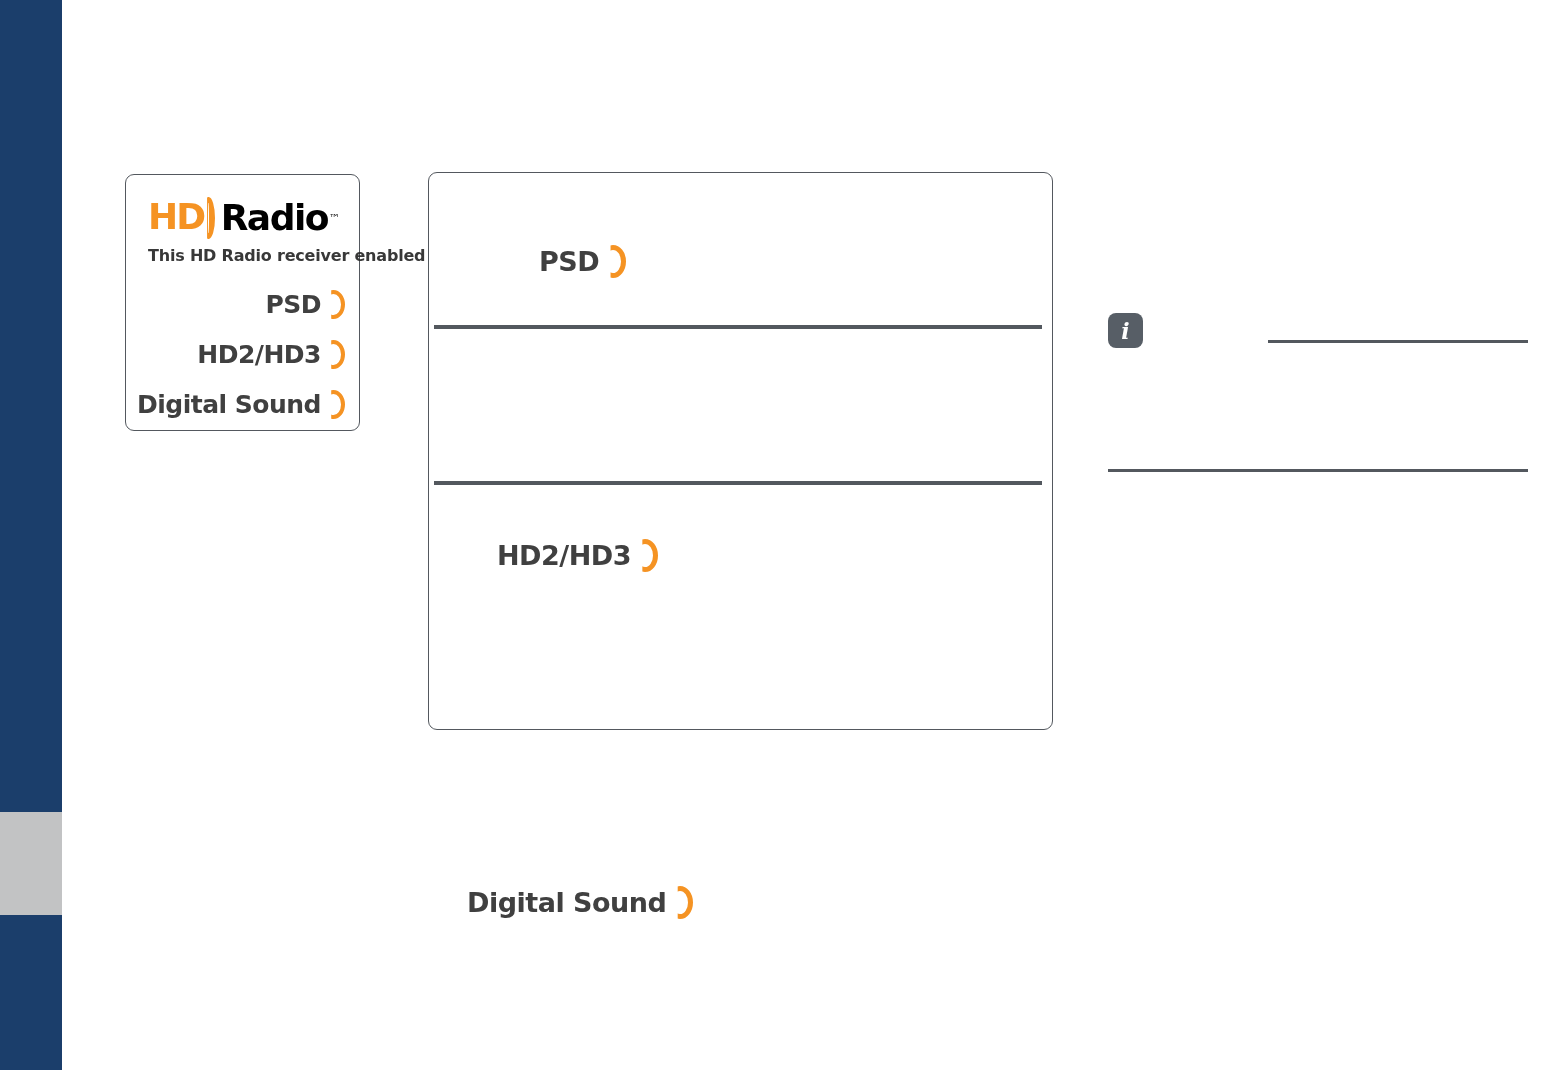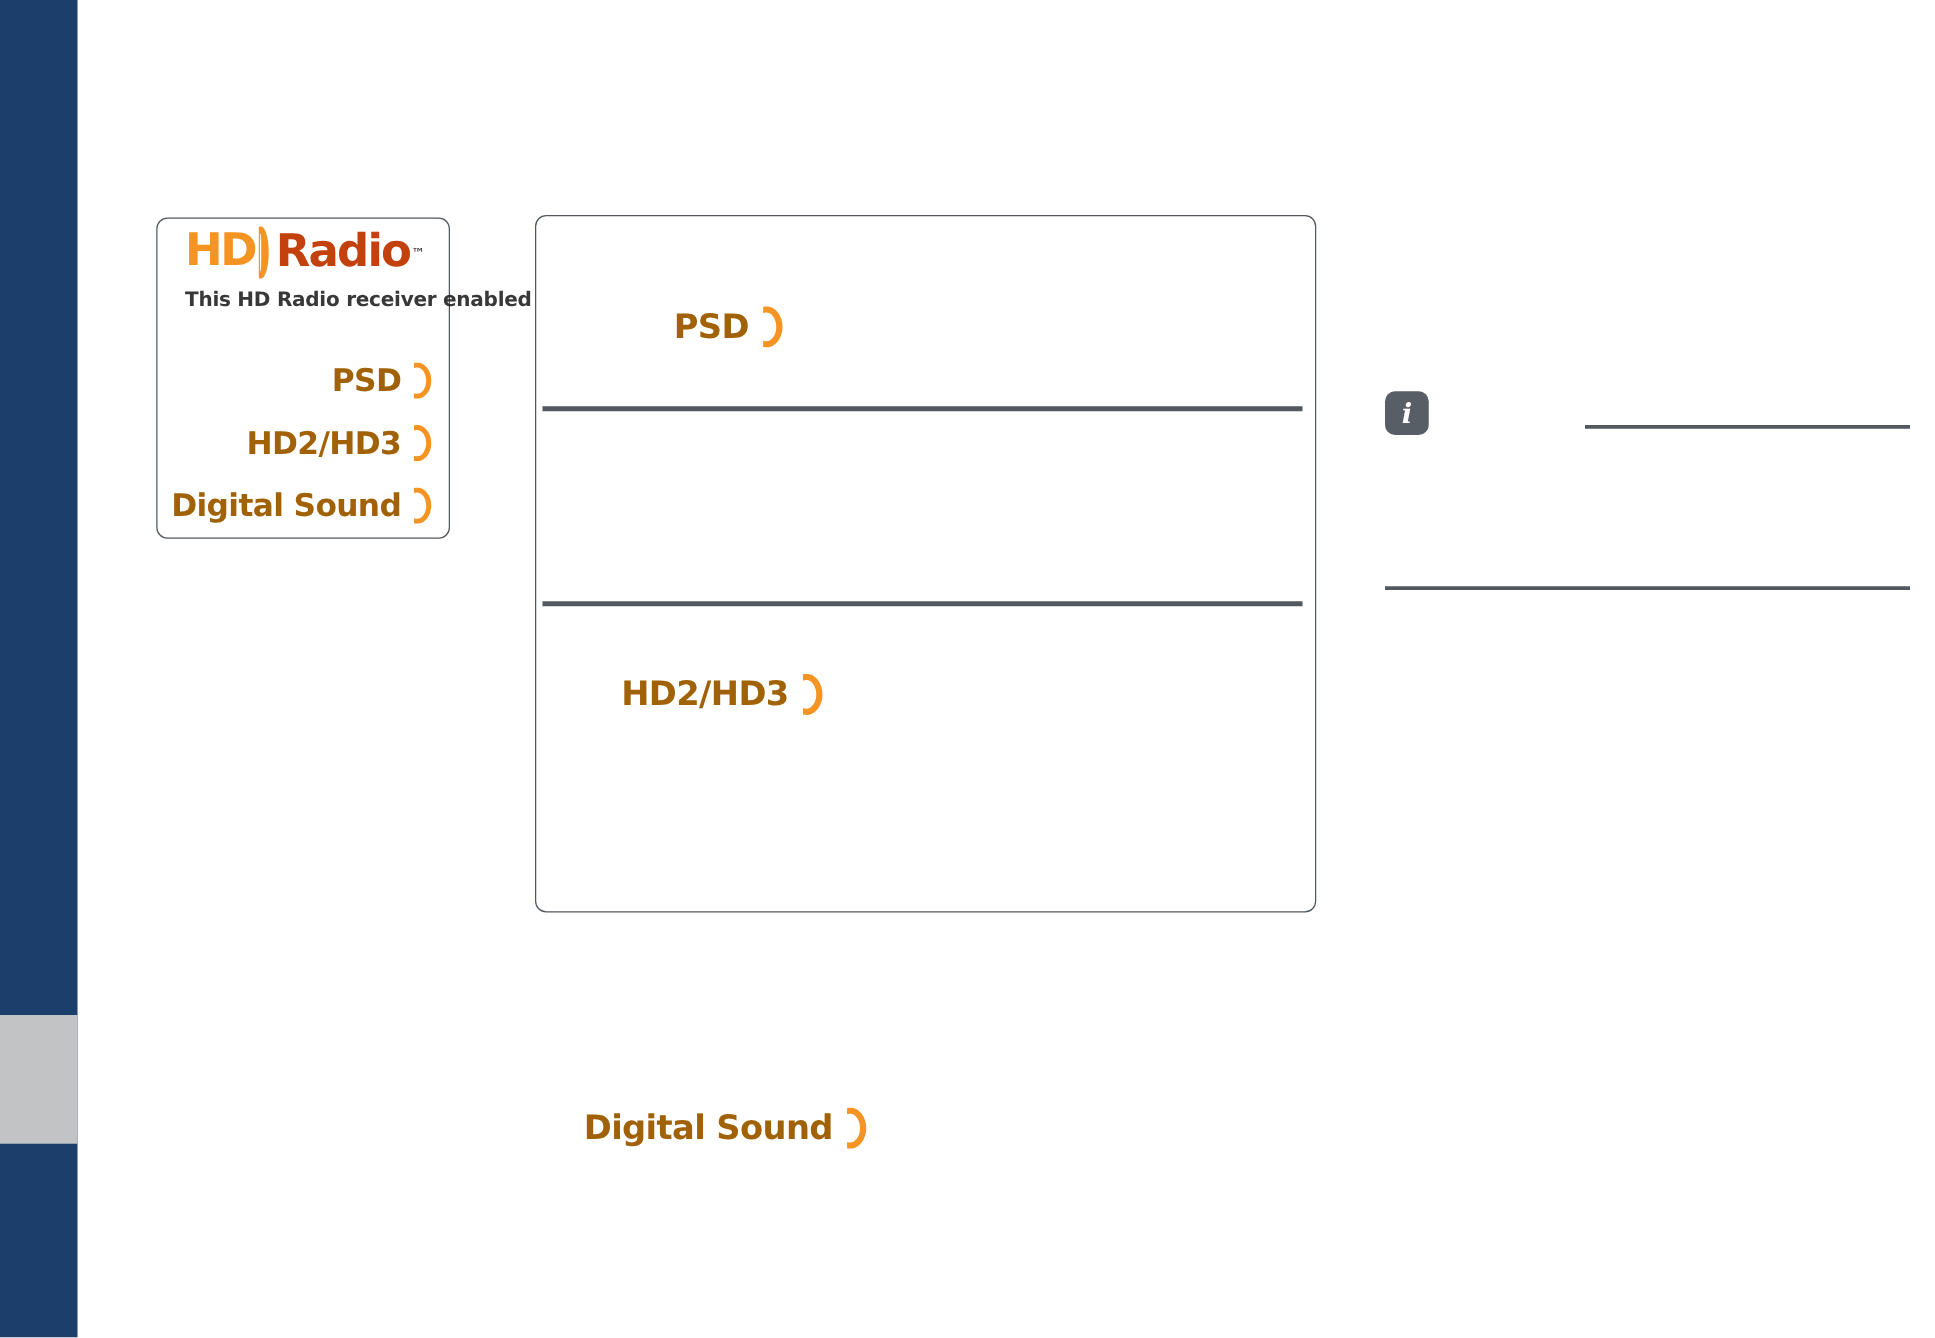--- a/index.html
+++ b/index.html
@@ -48,21 +48,21 @@
     left: 125px;
     top: 174px;
     width: 235px;
     height: 257px;
   }
 
   
   #hdradio-brand {
     position: absolute;
     left: 22px;
-    top: 4px;
+    top: 20px;
     width: 192px;
   }
   .hdradio-row {
     display: flex;
     align-items: center;
     height: 46px;
   }
   
   .hd-mark {
     font-family: "DejaVu Sans", sans-serif;
@@ -96,21 +96,21 @@
   .arc-lg::before { border-width: 6px; }
   .arc-md { width: 26px; height: 33px; margin-left: 1px; }
   .arc-md::before { border-width: 5px; }
   .arc-sm { width: 23px; height: 29px; margin-left: 1px; }
   .arc-sm::before { border-width: 4.5px; }
 
   .radio-word {
     font-family: "DejaVu Sans", sans-serif;
     font-weight: bold;
     font-size: 36px;
-    color: #c2410c;
+    color: #000000;
     letter-spacing: -1.5px;
     margin-left: 6px;
     line-height: 1;
   }
   .tm {
     font-family: "DejaVu Sans", sans-serif;
     font-size: 11px;
     color: #1a1a1a;
     vertical-align: super;
     margin-left: 1px;
@@ -132,21 +132,21 @@
   
   .badge {
     position: absolute;
     display: flex;
     align-items: center;
     justify-content: flex-end;
   }
   .badge-text {
     font-family: "DejaVu Sans", sans-serif;
     font-weight: bold;
-    color: #a16207;
+    color: #404040;
     letter-spacing: -0.5px;
     line-height: 1;
   }
   #logo-badge-psd  { right: 14px; top: 115px; }
   #logo-badge-hd23 { right: 14px; top: 165px; }
   #logo-badge-ds   { right: 14px; top: 215px; }
   #logo-badge-psd  .badge-text { font-size: 25px; }
   #logo-badge-hd23 .badge-text { font-size: 25px; }
   #logo-badge-ds   .badge-text { font-size: 25px; }
 

